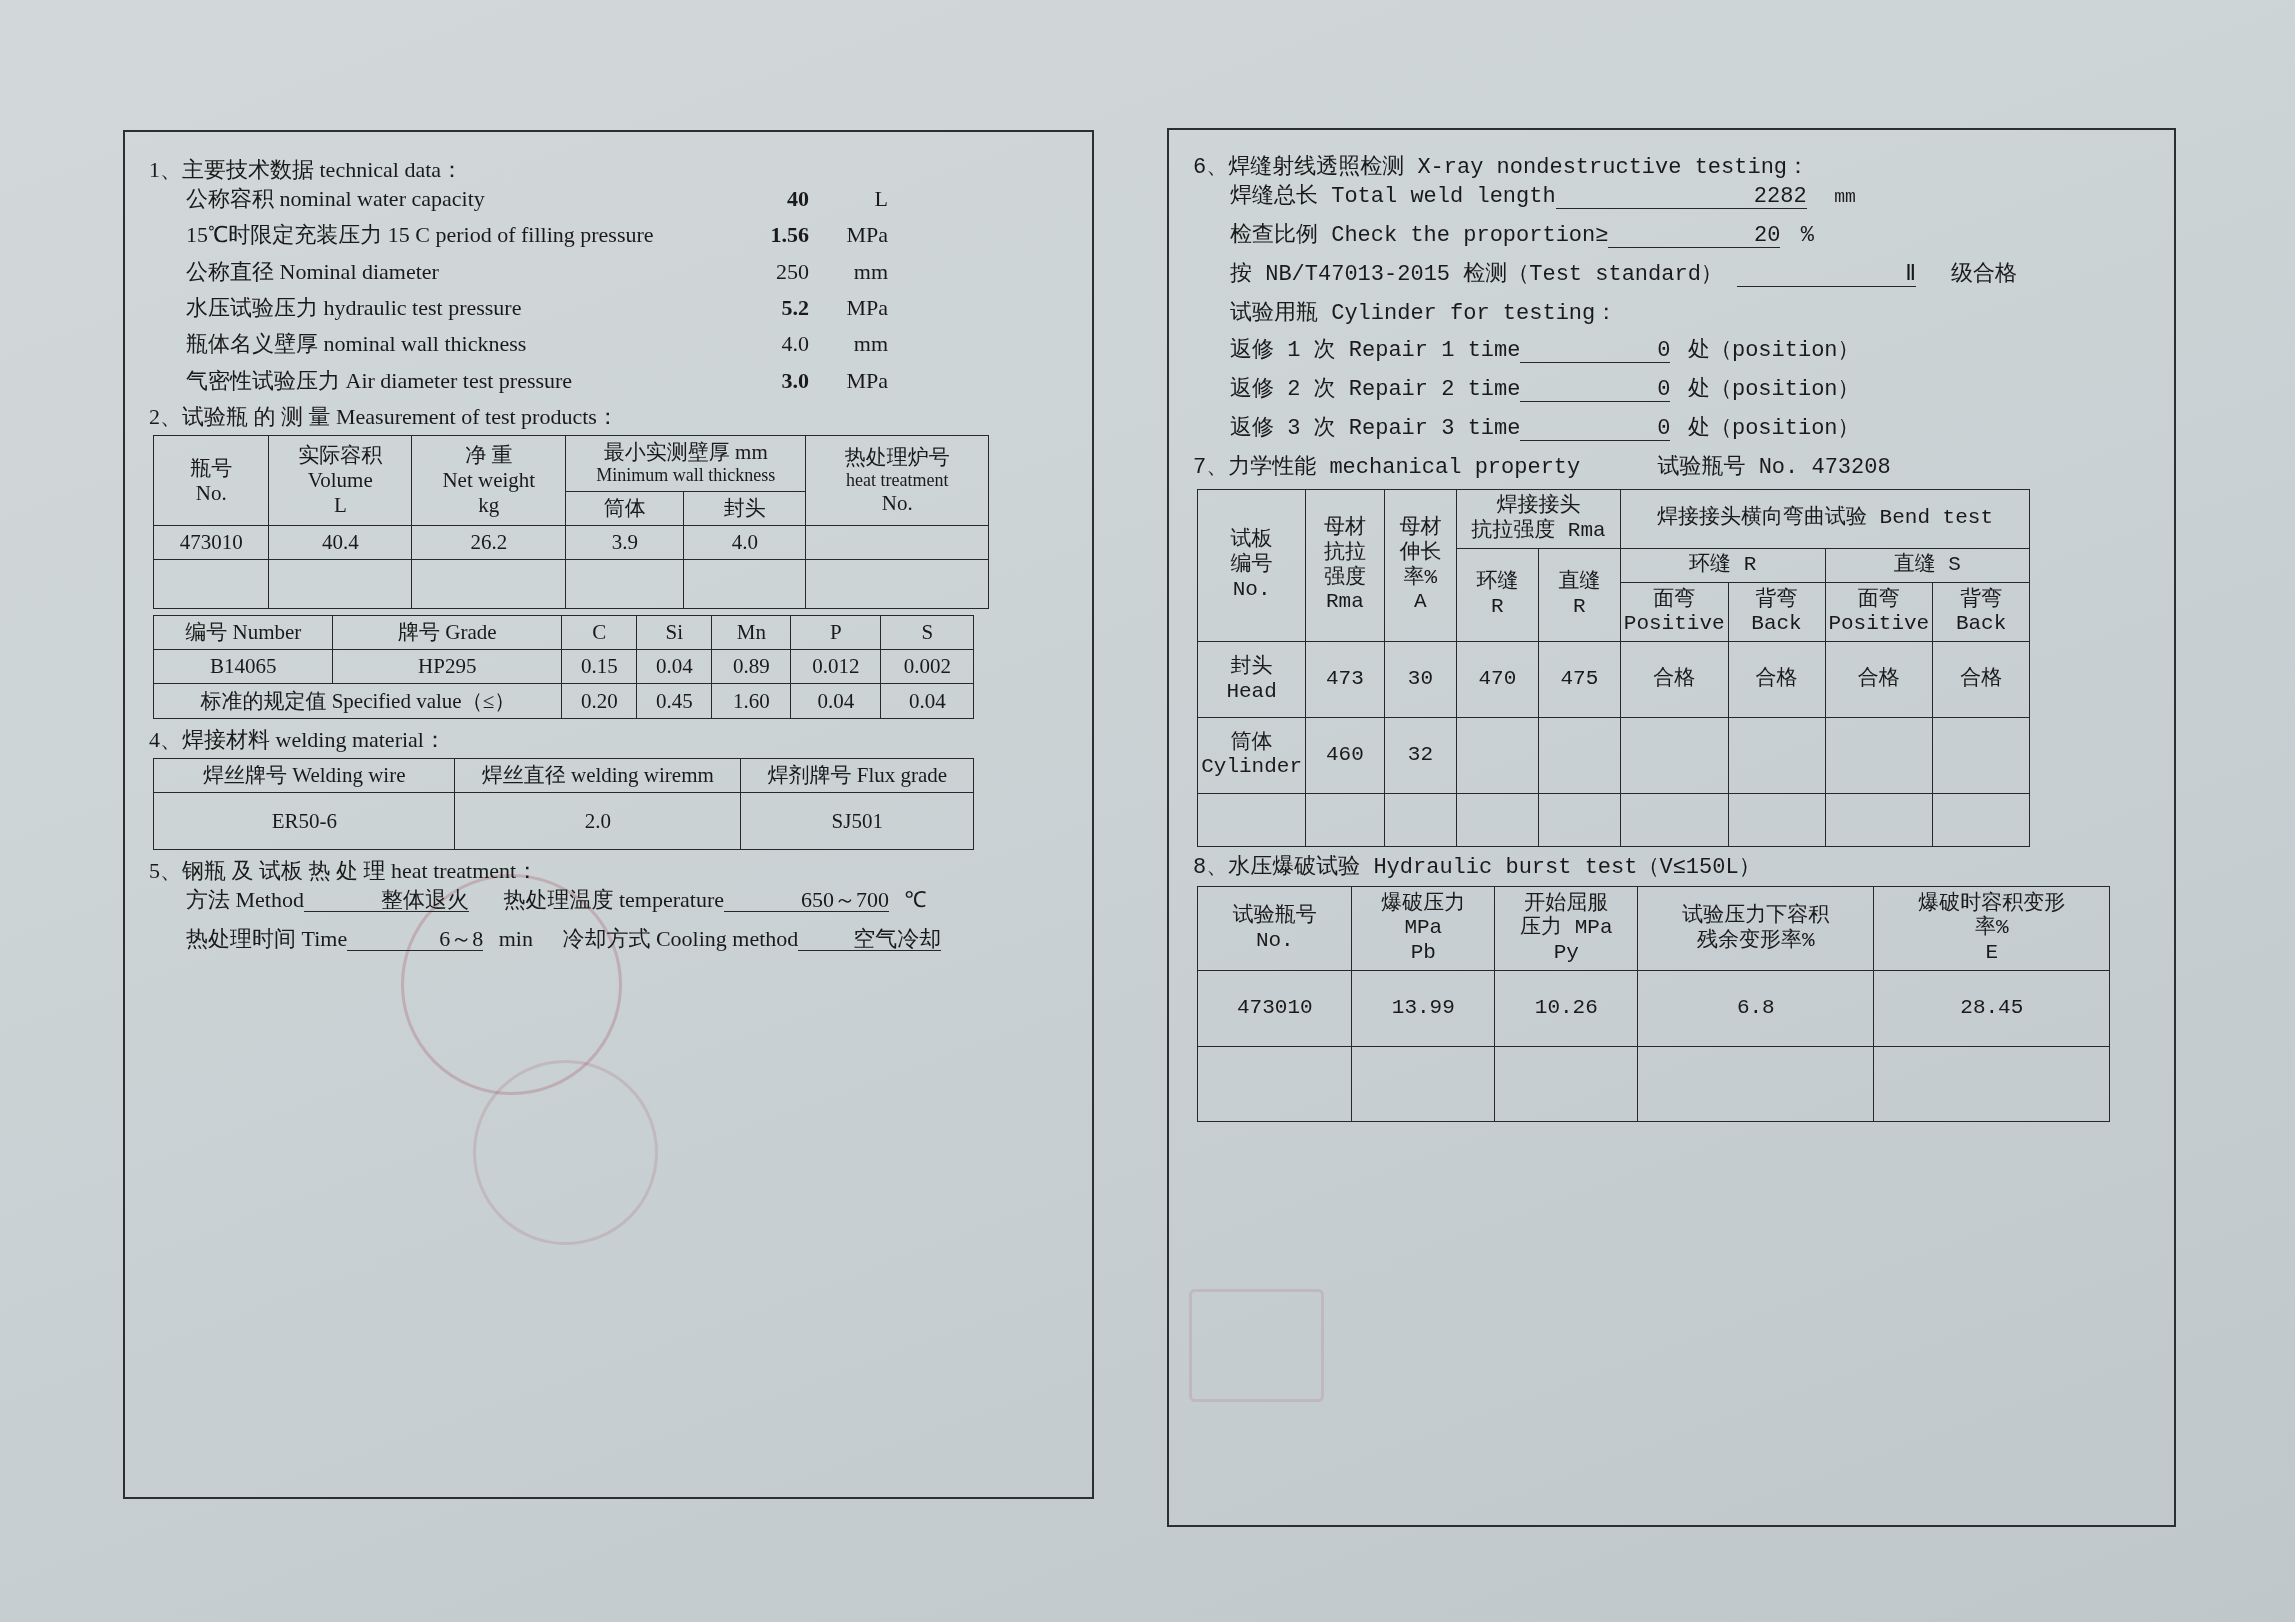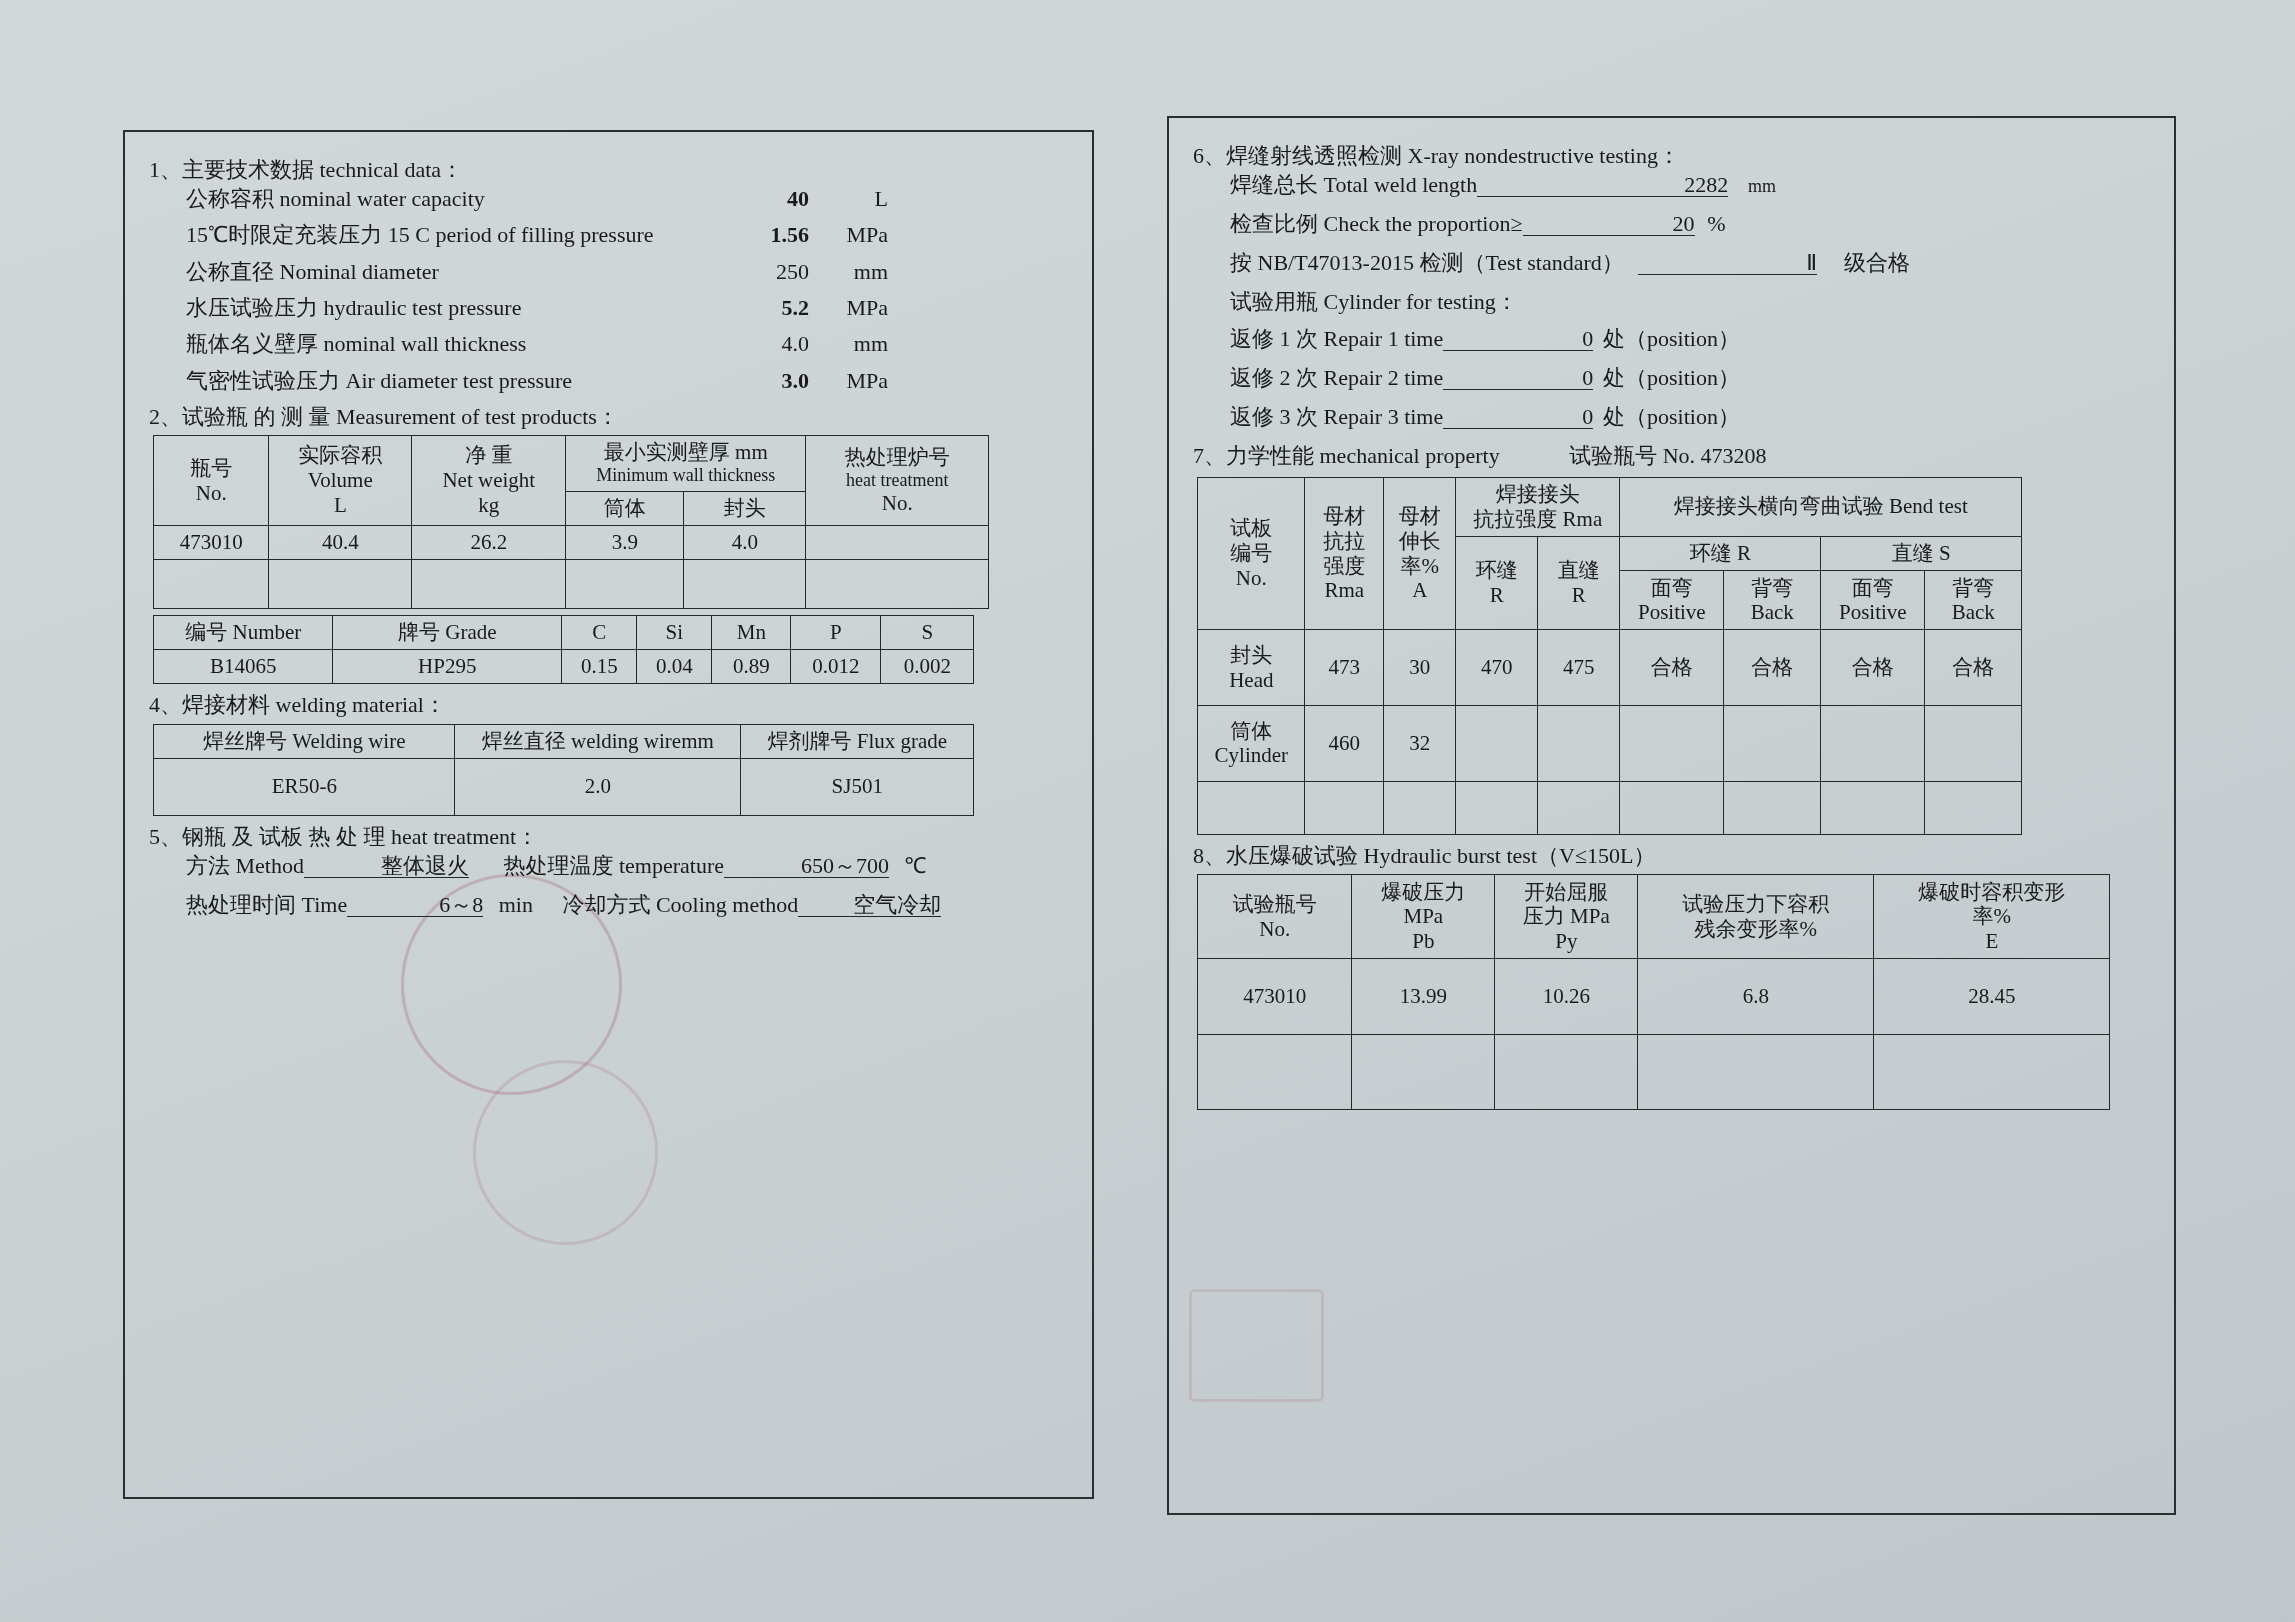--- a/index.html
+++ b/index.html
@@ -26,23 +26,24 @@
     border: 2.1px solid #2c2f31;
   }
   #left-sheet {
     left: 123px;
     top: 130px;
     width: 967px;
     height: 1365px;
   }
   #right-sheet {
     left: 1167px;
-    top: 116px;
+    top: 128px;
     width: 1005px;
     height: 1395px;
+    font-family: Liberation Mono, monospace;
   }
   .inner {
     padding: 17px 24px;
     font-size: 22px;
     line-height: 1.0;
   }
   .sec {
     margin-bottom: 4.3px;
   }
   .sec-title {
@@ -259,20 +260,28 @@
             <td>S</td>
           </tr>
           <tr>
             <td>B14065</td>
             <td>HP295</td>
             <td>0.15</td>
             <td>0.04</td>
             <td>0.89</td>
             <td>0.012</td>
             <td>0.002</td>
+          </tr>
+          <tr>
+            <td colspan="2">标准的规定值 Specified value（≤）</td>
+            <td>0.20</td>
+            <td>0.45</td>
+            <td>1.60</td>
+            <td>0.04</td>
+            <td>0.04</td>
           </tr>
         </tbody>
           </table>
       </div>
 
       <div class="sec">
         <div class="sec-title">4、焊接材料 welding material：</div>
         <table class="grid">
           <colgroup>
             <col style="width:301px">

